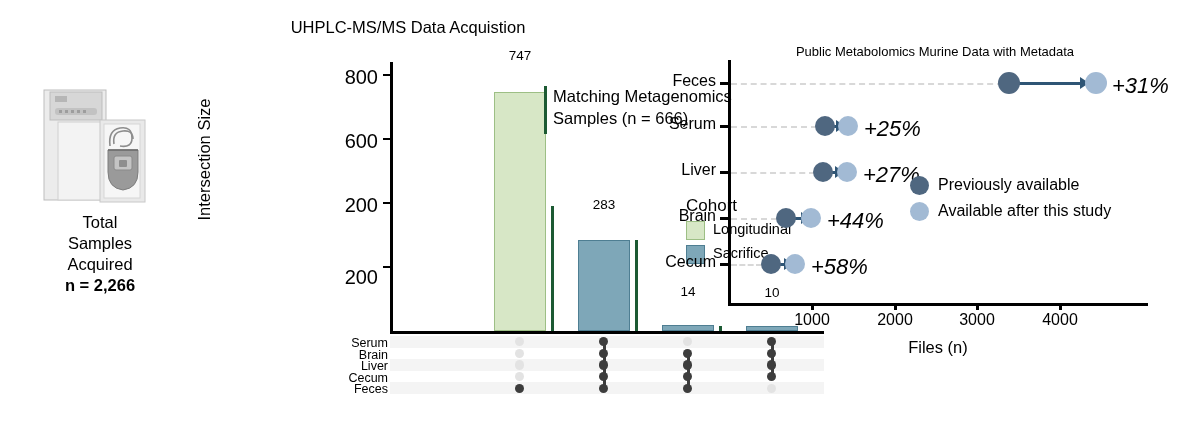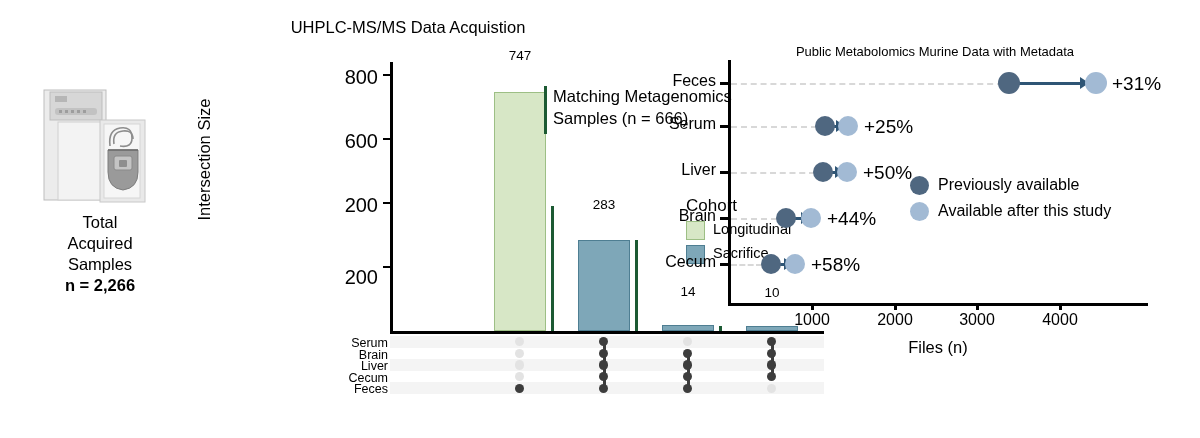--- a/index.html
+++ b/index.html
@@ -72,21 +72,21 @@
   .dumb-xtick{position:absolute;top:303px;width:2.6px;height:7px;background:#000;}
   .dumb-xticklabel{position:absolute;top:311px;width:80px;text-align:center;font-size:16px;}
   #dumb-xlabel{left:178px;top:338px;width:240px;font-size:16.5px;}
   .guide{position:absolute;height:0;border-top:2px dashed #d8d8d8;}
   .connector{position:absolute;height:3.2px;background:#2f5575;}
   .arrowhead{position:absolute;width:0;height:0;border-top:6.5px solid transparent;
      border-bottom:6.5px solid transparent;border-left:9px solid #2f5575;}
   .dot{position:absolute;border-radius:50%;}
   .dot.prev{background:#4f6780;}
   .dot.after{background:#a2bad4;}
-  .pct{position:absolute;font-size:19px;white-space:nowrap;}
+  .pct{position:absolute;font-size:22px;white-space:nowrap;font-style:italic;}
 
   #dumb-legend{left:270px;top:172px;width:260px;}
   .dl-row{display:flex;align-items:center;height:26px;}
   .dl-dot{width:19px;height:19px;border-radius:50%;margin-right:9px;flex:0 0 auto;}
   .dl-dot.prev{background:#4f6780;}
   .dl-dot.after{background:#a2bad4;}
   .dl-label{font-size:16px;}
 </style>
 </head>
 <body>
@@ -117,22 +117,22 @@
       <path d="M76 62 q-2 -16 10 -18 q12 -2 12 10 q0 10 -12 8" fill="none" stroke="#8d8d8d" stroke-width="1.6"></path>
       <path d="M80 60 q-2 -12 9 -13 q10 -1 10 8" fill="none" stroke="#8d8d8d" stroke-width="1.6"></path>
       <path d="M74 66 h30 v22 q0 16 -15 18 q-15 -2 -15 -18 z" fill="#9a9a9a" stroke="#7d7d7d" stroke-width="1"></path>
       <rect x="80" y="72" width="18" height="14" rx="2" fill="#c4c4c4" stroke="#8a8a8a" stroke-width="1"></rect>
       <rect x="85" y="76" width="8" height="7" rx="1" fill="#8e8e8e"></rect>
       <line x1="74" y1="66" x2="104" y2="66" stroke="#6f6f6f" stroke-width="1.6"></line>
     </svg>
 
     <div class="abs ctr" id="total-caption">
       <div>Total</div>
+      <div>Samples</div>
       <div>Acquired</div>
-      <div>Samples</div>
       <div class="bold">n = 2,266</div>
     </div>
   </div>
 
   <div class="abs" id="setsize-panel">
     
     
     
     
     
@@ -284,21 +284,21 @@
     <div class="arrowhead" style="left:196px;top:119.5px;"></div>
     <div class="dot prev" style="left:175px;top:116px;width:20px;height:20px;"></div>
     <div class="dot after" style="left:198px;top:116px;width:20px;height:20px;"></div>
     <div class="pct" style="left:224px;top:116px;">+25%</div>
 
     <div class="guide" style="left:91px;top:172px;width:84px;"></div>
     <div class="connector" style="left:186px;top:170.5px;width:11px;"></div>
     <div class="arrowhead" style="left:195px;top:165.5px;"></div>
     <div class="dot prev" style="left:173px;top:162px;width:20px;height:20px;"></div>
     <div class="dot after" style="left:197px;top:162px;width:20px;height:20px;"></div>
-    <div class="pct" style="left:223px;top:162px;">+50%</div>
+    <div class="pct" style="left:223px;top:162px;">+27%</div>
 
     <div class="guide" style="left:91px;top:218px;width:46px;"></div>
     <div class="connector" style="left:149px;top:216.5px;width:14px;"></div>
     <div class="arrowhead" style="left:161px;top:211.5px;"></div>
     <div class="dot prev" style="left:136px;top:208px;width:20px;height:20px;"></div>
     <div class="dot after" style="left:161px;top:208px;width:20px;height:20px;"></div>
     <div class="pct" style="left:187px;top:208px;">+44%</div>
 
     <div class="guide" style="left:91px;top:264px;width:31px;"></div>
     <div class="connector" style="left:134px;top:262.5px;width:12px;"></div>

